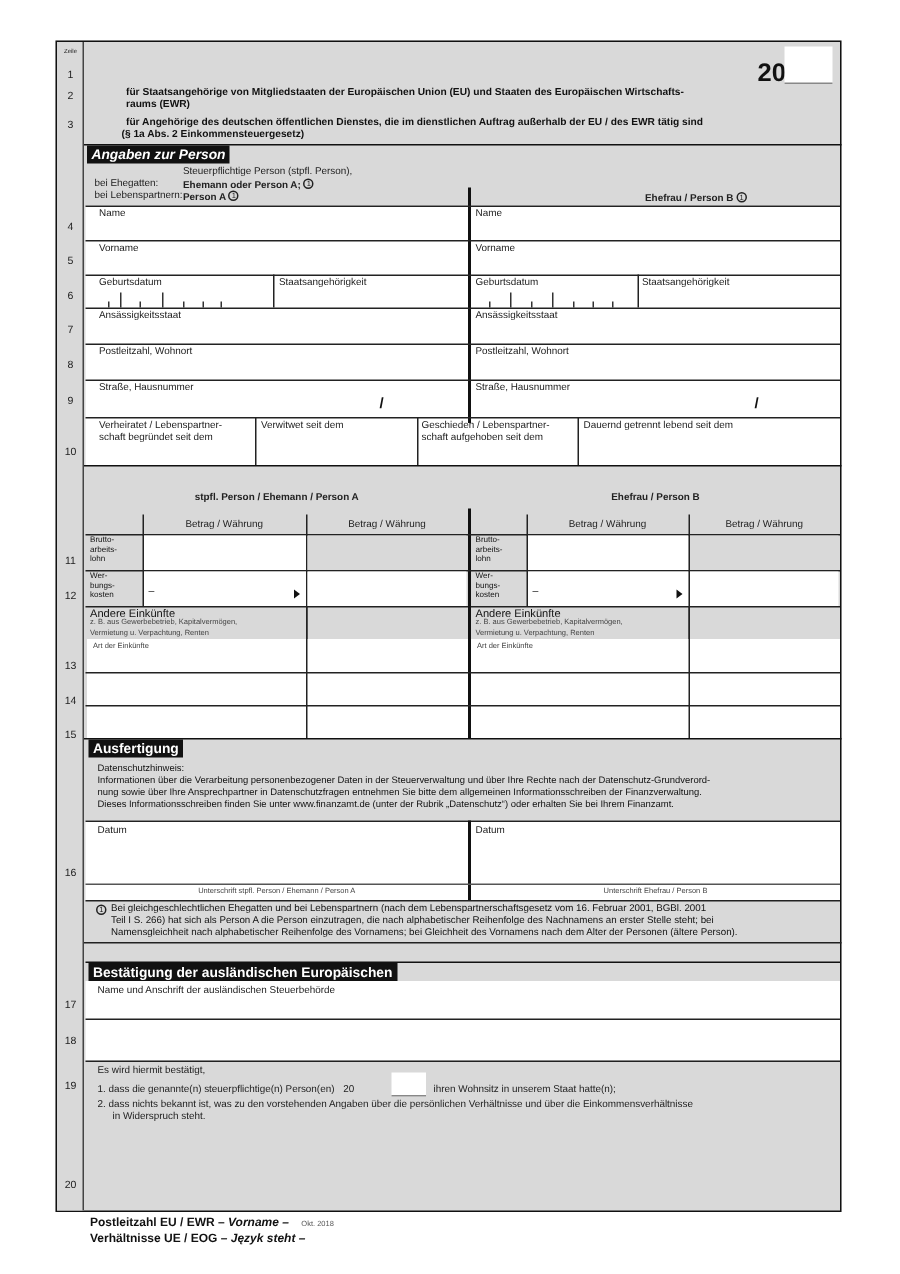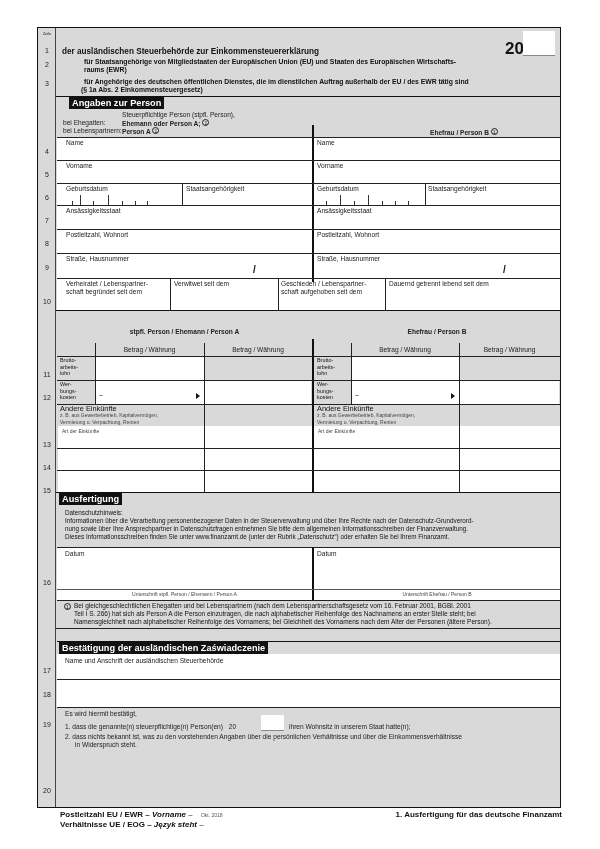--- a/index.html
+++ b/index.html
@@ -53,34 +53,33 @@
     <div class="ln" style="top:413px">13</div>
     <div class="ln" style="top:436px">14</div>
     <div class="ln" style="top:459px">15</div>
     <div class="ln" style="top:551px">16</div>
     <div class="ln" style="top:639px">17</div>
     <div class="ln" style="top:663px">18</div>
     <div class="ln" style="top:693px">19</div>
     <div class="ln" style="top:759px">20</div>
   </div>
 
-  <div class="abs t-sub" style="left:24px; top:19px;">der ausländischen Steuerbehörde zur Einkommensteuererklärung</div>
   <div class="abs year20" style="left:467px; top:11px;">20</div>
   <div class="abs yearbox" style="left:485px; top:3px; width:32px; height:25px;"></div>
   <div class="abs t-small" style="left:46px; top:30px; font-weight:bold; line-height:8px; width:474px;">
     <div>für Staatsangehörige von Mitgliedstaaten der Europäischen Union (EU) und Staaten des Europäischen Wirtschafts-</div>
     <div>raums (EWR)</div>
   </div>
   <div class="abs t-small" style="left:46px; top:50px; font-weight:bold; line-height:8px; width:474px;">
     <div>für Angehörige des deutschen öffentlichen Dienstes, die im dienstlichen Auftrag außerhalb der EU / des EWR tätig sind</div>
     <div style="margin-left:-3px">(§ 1a Abs. 2 Einkommensteuergesetz)</div>
   </div>
 
   <div class="hline" style="left:18px; top:68px; width:505px; border-top:1.5px solid #111;"></div>
-  <div class="sec-head" style="left:31px; top:69px;">Angaben zur Person</div>
+  <div class="sec-head" style="left:20px; top:69px;font-style:italic;">Angaben zur Person</div>
   <div class="abs t-lbl" style="left:84px; top:83px;">Steuerpflichtige Person (stpfl. Person),</div>
   <div class="abs t-lbl" style="left:25px; top:91px;">bei Ehegatten:</div>
   <div class="abs t-lbl" style="left:84px; top:91px; font-weight:bold;"><span>Ehemann oder Person A;</span> <span class="circle">1</span></div>
   <div class="abs t-lbl" style="left:25px; top:99px;">bei Lebenspartnern:</div>
   <div class="abs t-lbl" style="left:84px; top:99px; font-weight:bold;"><span>Person A</span> <span class="circle">1</span></div>
   <div class="abs t-lbl" style="left:392px; top:100px; font-weight:bold;"><span>Ehefrau / Person B</span> <span class="circle">1</span></div>
 
   <div class="abs white" style="left:19px; top:109px; width:503px; height:173px;"></div>
   <div class="vthick" style="left:274px; top:97px; height:157px;"></div>
 
@@ -280,21 +279,21 @@
 
   <div class="abs" style="left:26px; top:574px; font-size:6.5px; line-height:8px; width:496px;">
     <span class="circle abs" style="left:0; top:1px;">1</span>
     <div style="padding-left:10px">Bei gleichgeschlechtlichen Ehegatten und bei Lebenspartnern (nach dem Lebenspartnerschaftsgesetz vom 16. Februar 2001, BGBl. 2001</div>
     <div style="padding-left:10px">Teil I S. 266) hat sich als Person A die Person einzutragen, die nach alphabetischer Reihenfolge des Nachnamens an erster Stelle steht; bei</div>
     <div style="padding-left:10px">Namensgleichheit nach alphabetischer Reihenfolge des Vornamens; bei Gleichheit des Vornamens nach dem Alter der Personen (ältere Person).</div>
   </div>
   <div class="hline" style="left:18px; top:600px; width:505px;"></div>
 
   <div class="hline" style="left:19px; top:613px; width:503px; border-top:1.5px solid #111;"></div>
-  <div class="sec-head" style="left:21px; top:614px;">Bestätigung der ausländischen Zaświadczenie</div>
+  <div class="sec-head" style="left:21px; top:614px;">Bestätigung der ausländischen Europäischen</div>
   <div class="abs white" style="left:19px; top:626px; width:503px; height:53px;"></div>
   <div class="abs t-lbl" style="left:27px; top:629px;">Name und Anschrift der ausländischen Steuerbehörde</div>
   <div class="abs" style="left:20px; top:627px; width:501px; height:24px;"></div>
   <div class="hline" style="left:19px; top:651px; width:503px;"></div>
   <div class="abs" style="left:20px; top:652px; width:501px; height:26px;"></div>
   <div class="hline" style="left:19px; top:679px; width:503px;"></div>
 
   <div class="abs t-lbl" style="left:27px; top:682px;">Es wird hiermit bestätigt,</div>
   <div class="abs t-lbl" style="left:27px; top:695px;">
     <span>1.  dass die genannte(n) steuerpflichtige(n) Person(en)</span>
@@ -314,14 +313,13 @@
     <span>Postleitzahl EU / EWR –</span>
     <span class="it">Vorname –</span>
     <span style="font-size:5px; font-weight:normal; color:#555; margin-left:6px;">Okt. 2018</span>
   </div>
   <div>
     <span>Verhältnisse UE / EOG –</span>
     <span class="it">Język steht –</span>
   </div>
 </div>
 <div class="abs footer-r" style="left:300px; top:810px; width:262px; line-height:9px;">
-  <div>1. Ausfertigung für das deutsche Finanzamt</div>
 </div>
 
 </body></html>

